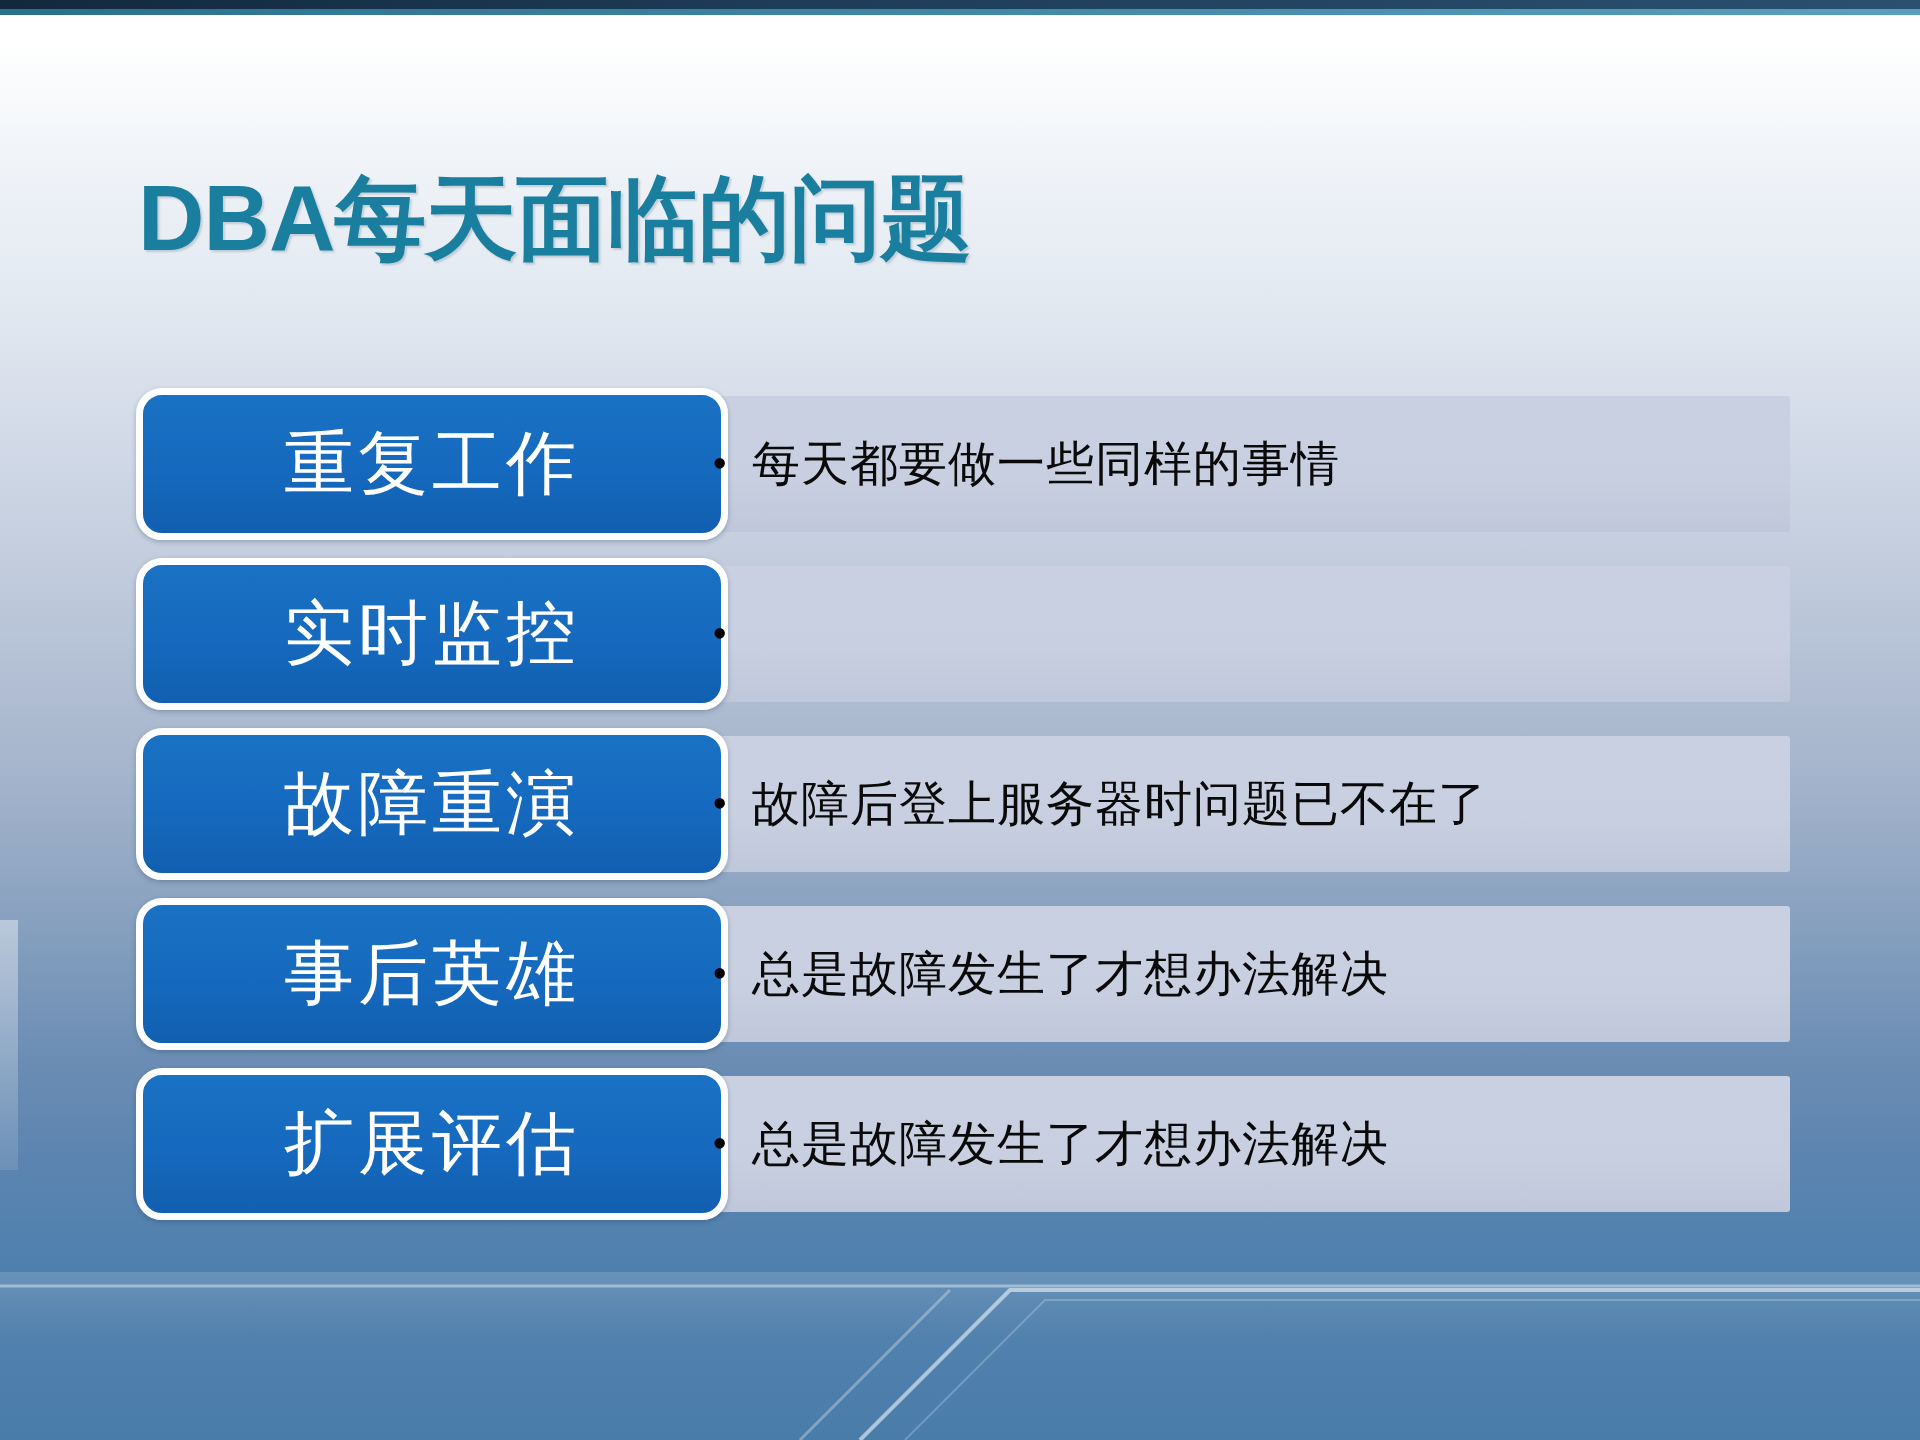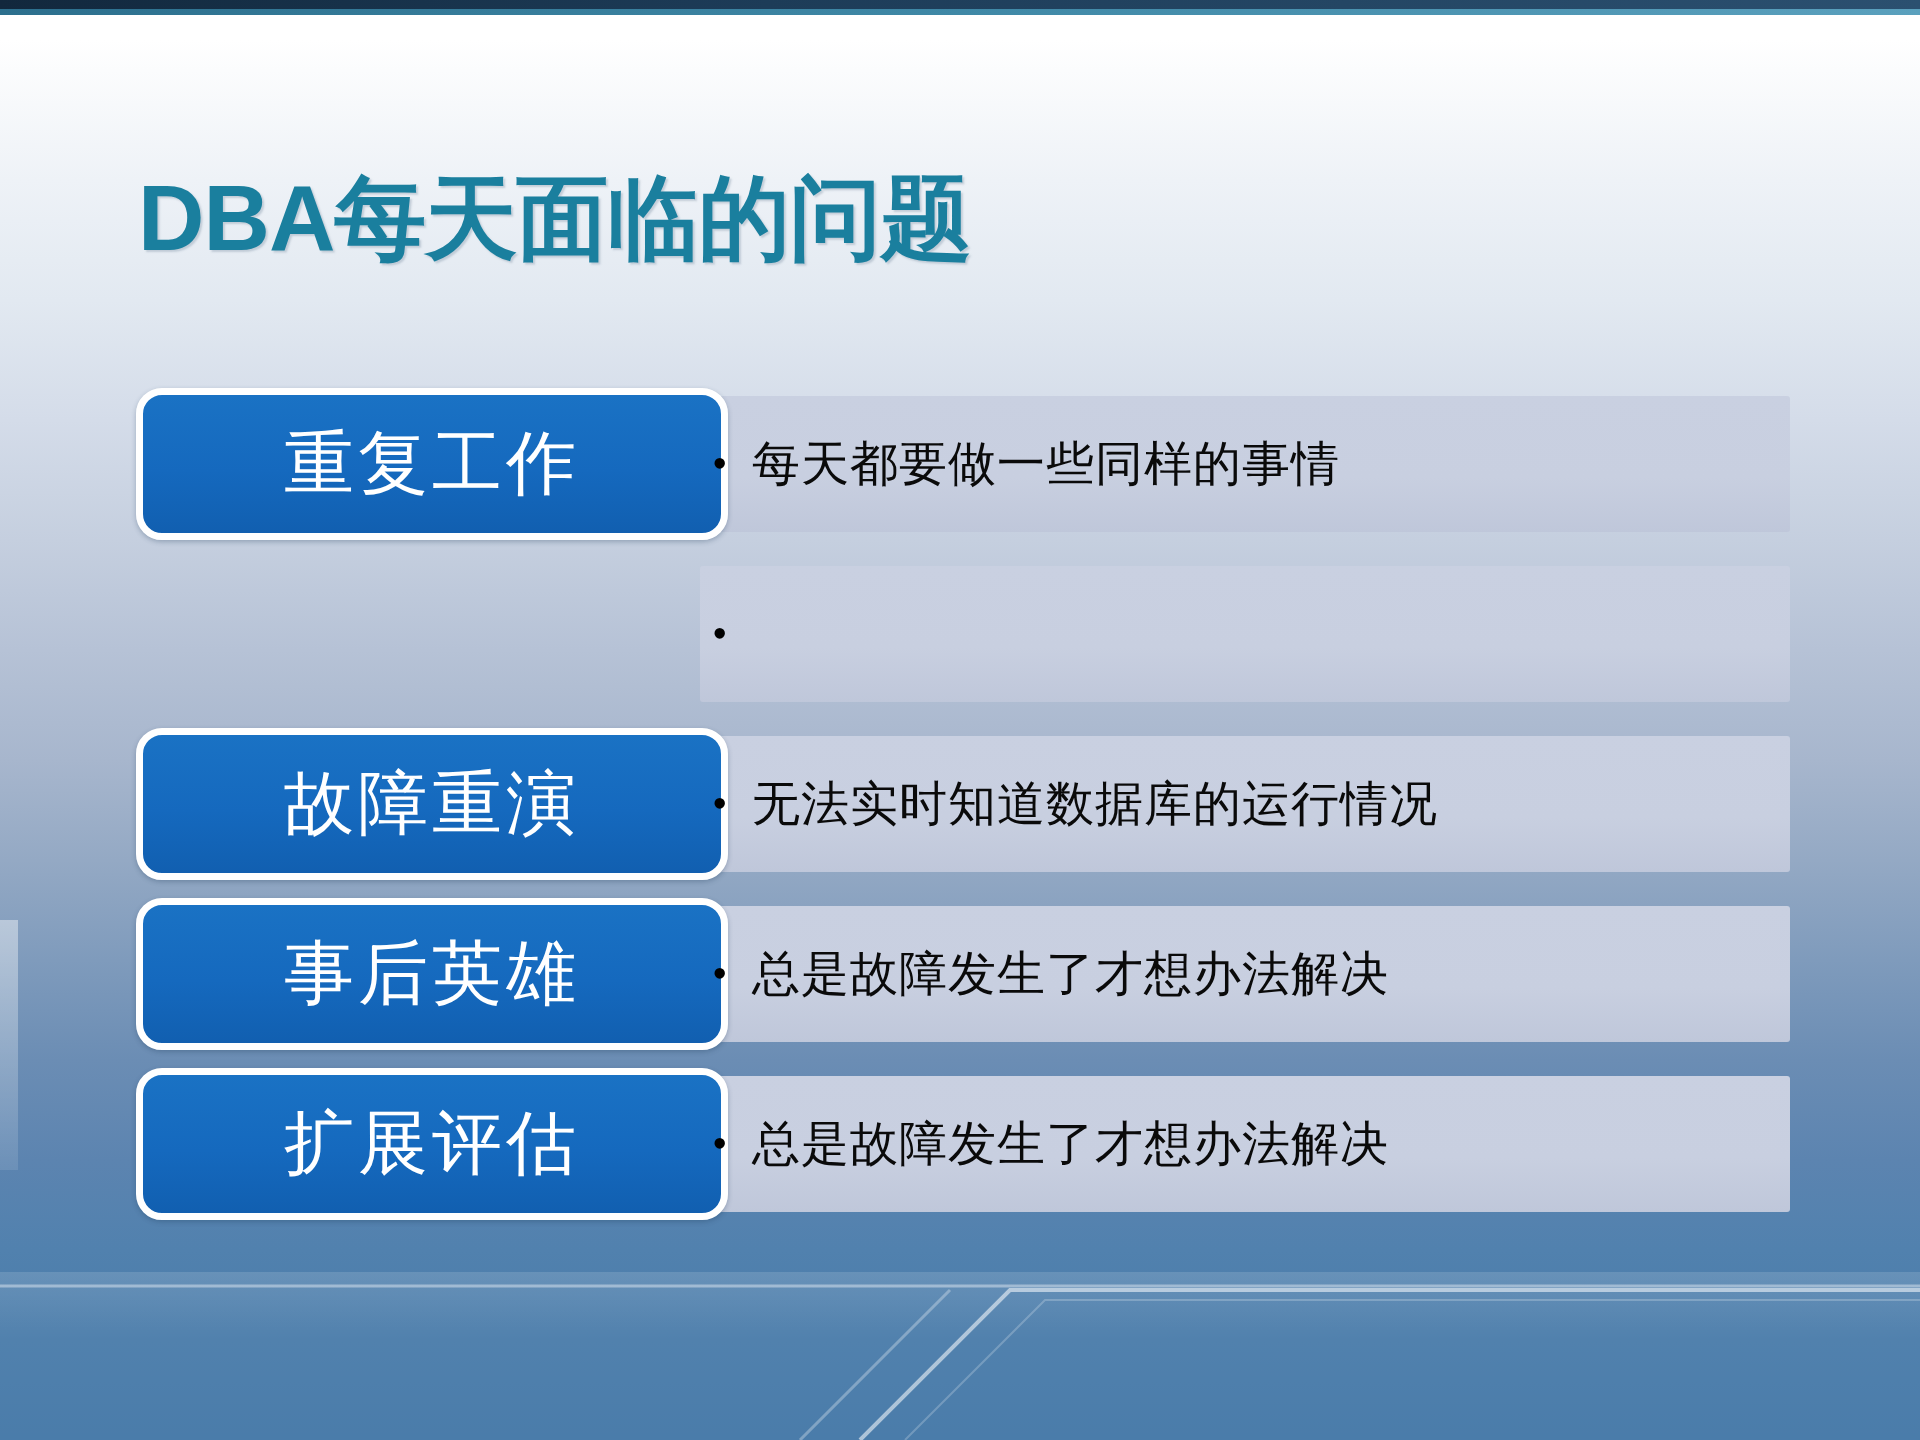--- a/index.html
+++ b/index.html
@@ -187,30 +187,33 @@
       <div class="bullet-bar" style="background: linear-gradient(rgb(201, 208, 225) 0%, rgb(200, 207, 224) 60%, rgb(191, 199, 218) 100%);"></div>
       <div class="chip">
         <span class="chip-label">重复工作</span>
       </div>
       <div class="bullet-dot">•</div>
       <div class="bullet-text">每天都要做一些同样的事情</div>
     </div>
 
     <div class="row">
       <div class="bullet-bar" style="background: linear-gradient(rgb(201, 208, 225) 0%, rgb(200, 207, 224) 60%, rgb(191, 199, 218) 100%);"></div>
+      <div class="chip">
+        <span class="chip-label">实时监控</span>
+      </div>
       <div class="bullet-dot">•</div>
     </div>
 
     <div class="row">
       <div class="bullet-bar" style="background: linear-gradient(rgb(201, 208, 225) 0%, rgb(200, 207, 224) 60%, rgb(191, 199, 218) 100%);"></div>
       <div class="chip">
         <span class="chip-label">故障重演</span>
       </div>
       <div class="bullet-dot">•</div>
-      <div class="bullet-text">无法实时知道数据库的运行情况</div>
+      <div class="bullet-text">故障后登上服务器时问题已不在了</div>
     </div>
 
     <div class="row">
       <div class="bullet-bar" style="background: linear-gradient(rgb(201, 208, 225) 0%, rgb(200, 207, 224) 60%, rgb(191, 199, 218) 100%);"></div>
       <div class="chip">
         <span class="chip-label">事后英雄</span>
       </div>
       <div class="bullet-dot">•</div>
       <div class="bullet-text">总是故障发生了才想办法解决</div>
     </div>

